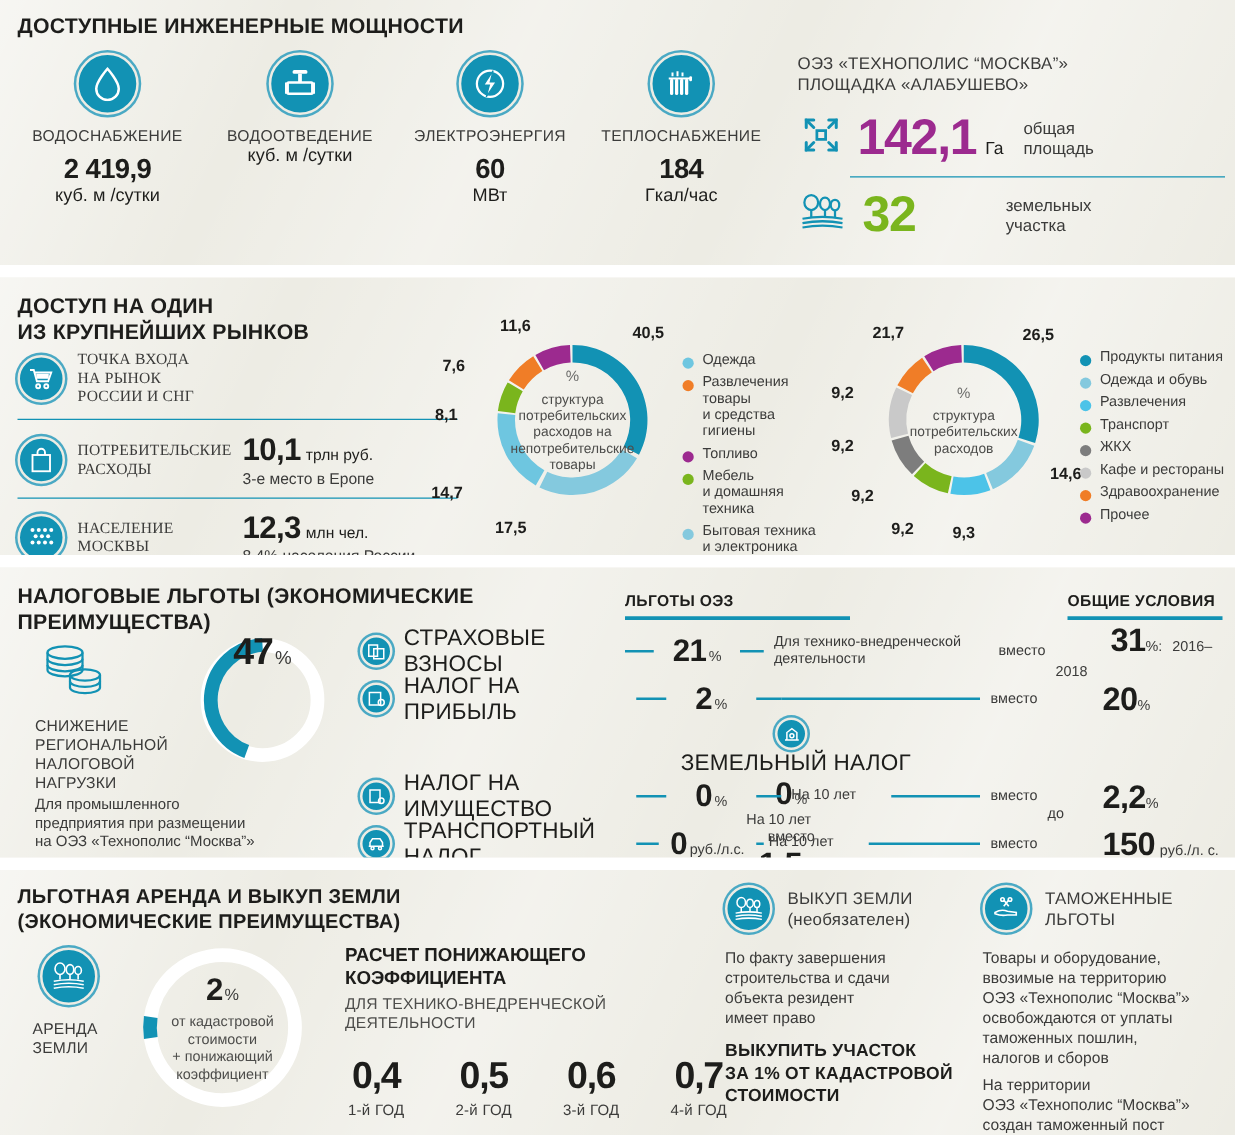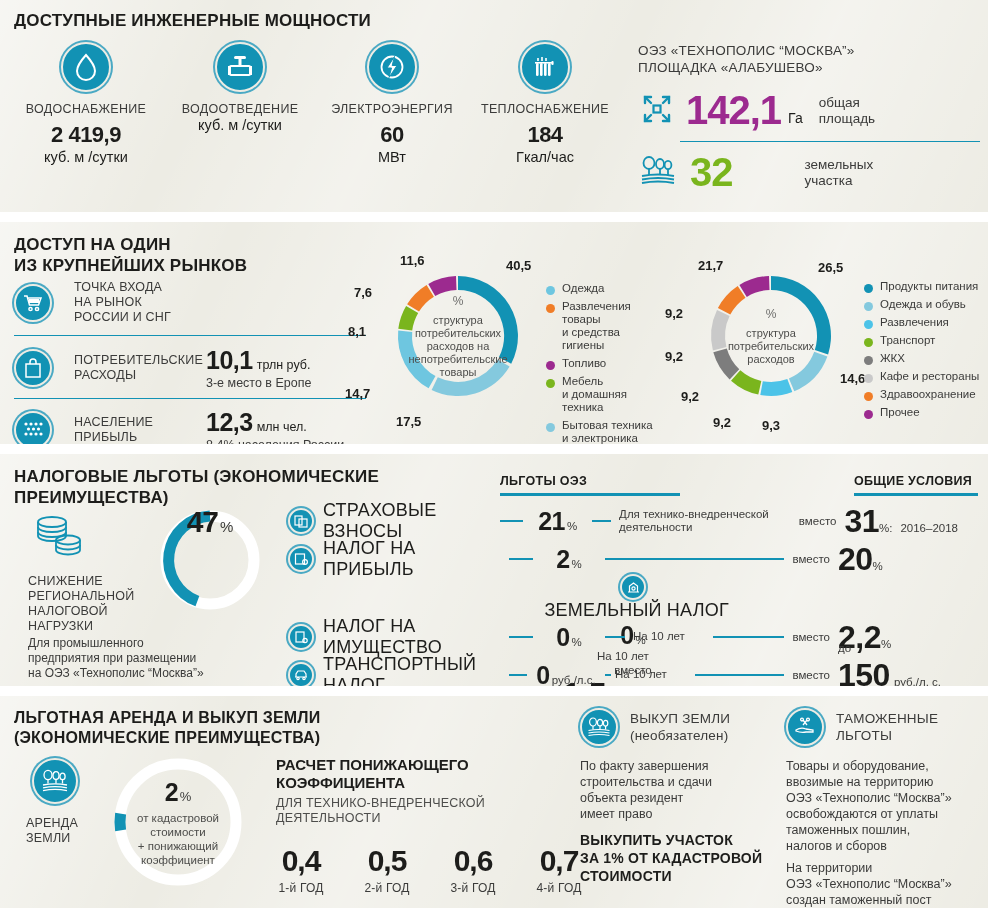--- a/index.html
+++ b/index.html
@@ -51,21 +51,21 @@
 
   .oez-title { position:absolute; left: 638px; top: 42px; font-size: 13.5px; color:#3b3b3a; line-height: 17px; letter-spacing:.2px; }
   .kpi-row { position:absolute; display:flex; align-items:center; }
   .kpi-num { font-weight:bold; font-size: 40px; letter-spacing:-1px; }
   .kpi-unit { font-size: 14px; color:#1d1d1b; margin-left:7px; align-self:flex-end; margin-bottom:7px; }
   .kpi-text { font-size: 13.5px; color:#3b3b3a; line-height:16px; }
   .kpi-sep { position:absolute; left: 680px; top:141px; width: 300px; height: 1px; background:#1292b4; }
 
   
   .mk-row { position: absolute; display:flex; align-items:center; }
-  .mk-name { font-size: 12.5px; color:#3b3b3a; line-height:15px; letter-spacing:.2px; margin-left:22px; width:128px; }
+  .mk-name { font-size: 12.5px; color:#3b3b3a; line-height:15px; letter-spacing:.2px; margin-left:10px; width:128px;font-family:Liberation Serif, serif; }
   .mk-val  { margin-left: 4px; }
   .mk-bignum { font-weight:bold; font-size: 25px; color:#1d1d1b; letter-spacing:-.5px; display:inline-block;}
   .mk-unit { font-size: 12.5px; color:#1d1d1b; margin-left:4px; }
   .mk-sub { font-size: 12.5px; color:#3b3b3a; margin-top:1px; }
   .mk-sep { position:absolute; left:14px; width:352px; height:1px; background:#1292b4; }
 
   .donut-wrap { position:absolute; }
   .donut-center {
     position:absolute; left:0; top:0; width:100%; height:100%;
     display:flex; flex-direction:column; align-items:center; justify-content:center;
@@ -83,21 +83,21 @@
   
   .tax-hdr { position:absolute; font-weight:bold; font-size:12.5px; color:#1d1d1b; letter-spacing:.3px;}
   .tax-hdr-rule { position:absolute; height:3px; background:#1292b4; }
   .tax-row { position:absolute; display:flex; align-items:center; height:34px;}
   .tax-name { font-size:18px; color:#1d1d1b; letter-spacing:.2px; margin-left:9px; }
   .dash { height:2px; background:#1292b4; }
   .tax-num { font-weight:bold; font-size:25px; color:#1d1d1b; letter-spacing:-.5px;}
   .tax-num-unit { font-size:11.5px; color:#3b3b3a; margin-left:2px;}
   .tax-desc { font-size:11.5px; color:#3b3b3a; line-height:13.5px;}
   .vmesto { font-size:11.5px; color:#3b3b3a; }
-  .gen-num { font-weight:bold; font-size:32px; color:#1d1d1b; letter-spacing:-.5px;}
+  .gen-num { font-weight:bold; font-size:26px; color:#1d1d1b; letter-spacing:-.5px;margin-left:44px;}
   .gen-unit { font-size:11.5px; color:#3b3b3a; }
   .reduce-label { position:absolute; font-size:12.5px; color:#3b3b3a; line-height:15px; letter-spacing:.2px;}
   .reduce-sub { position:absolute; font-size:12px; color:#3b3b3a; line-height:15px;}
 
   
   .land-title { position:absolute; font-weight:bold; font-size:16px; color:#1d1d1b; line-height:20px; letter-spacing:.2px;}
   .coef-title { position:absolute; font-weight:bold; font-size:15px; color:#1d1d1b; line-height:18px;}
   .coef-sub { position:absolute; font-size:12.5px; color:#4d4d4b; line-height:15px; letter-spacing:.2px;}
   .coef-num { font-weight:bold; font-size:30px; color:#1d1d1b; letter-spacing:-1px;}
   .coef-yr { font-size:12px; color:#3b3b3a; margin-top:3px; letter-spacing:.2px;}
@@ -283,21 +283,21 @@
               <circle cx="11.5" cy="9" r="1.6"></circle>
               <circle cx="16.5" cy="9" r="1.6"></circle>
           <circle cx="4" cy="14" r="1.6"></circle>
               <circle cx="9" cy="14" r="1.6"></circle>
               <circle cx="14" cy="14" r="1.6"></circle>
               <circle cx="19" cy="14" r="1.6"></circle>
         </g>
       </svg>
     </div>
     <div class="mk-name" style="white-space:pre-line;">НАСЕЛЕНИЕ
-ПРИБЫЛЬ</div>
+МОСКВЫ</div>
     <div class="mk-val">
       <div><span class="mk-bignum">12,3</span><span class="mk-unit">млн чел.</span></div>
       <div class="mk-sub">8,4% населения России</div>
     </div>
   </div>
 
   <div class="donut-wrap" style="left:384px; top:40px; width:148px; height:148px;">
     <svg width="148" height="148" viewBox="0 0 148 148">
       <g transform="translate(74,74)">
 

